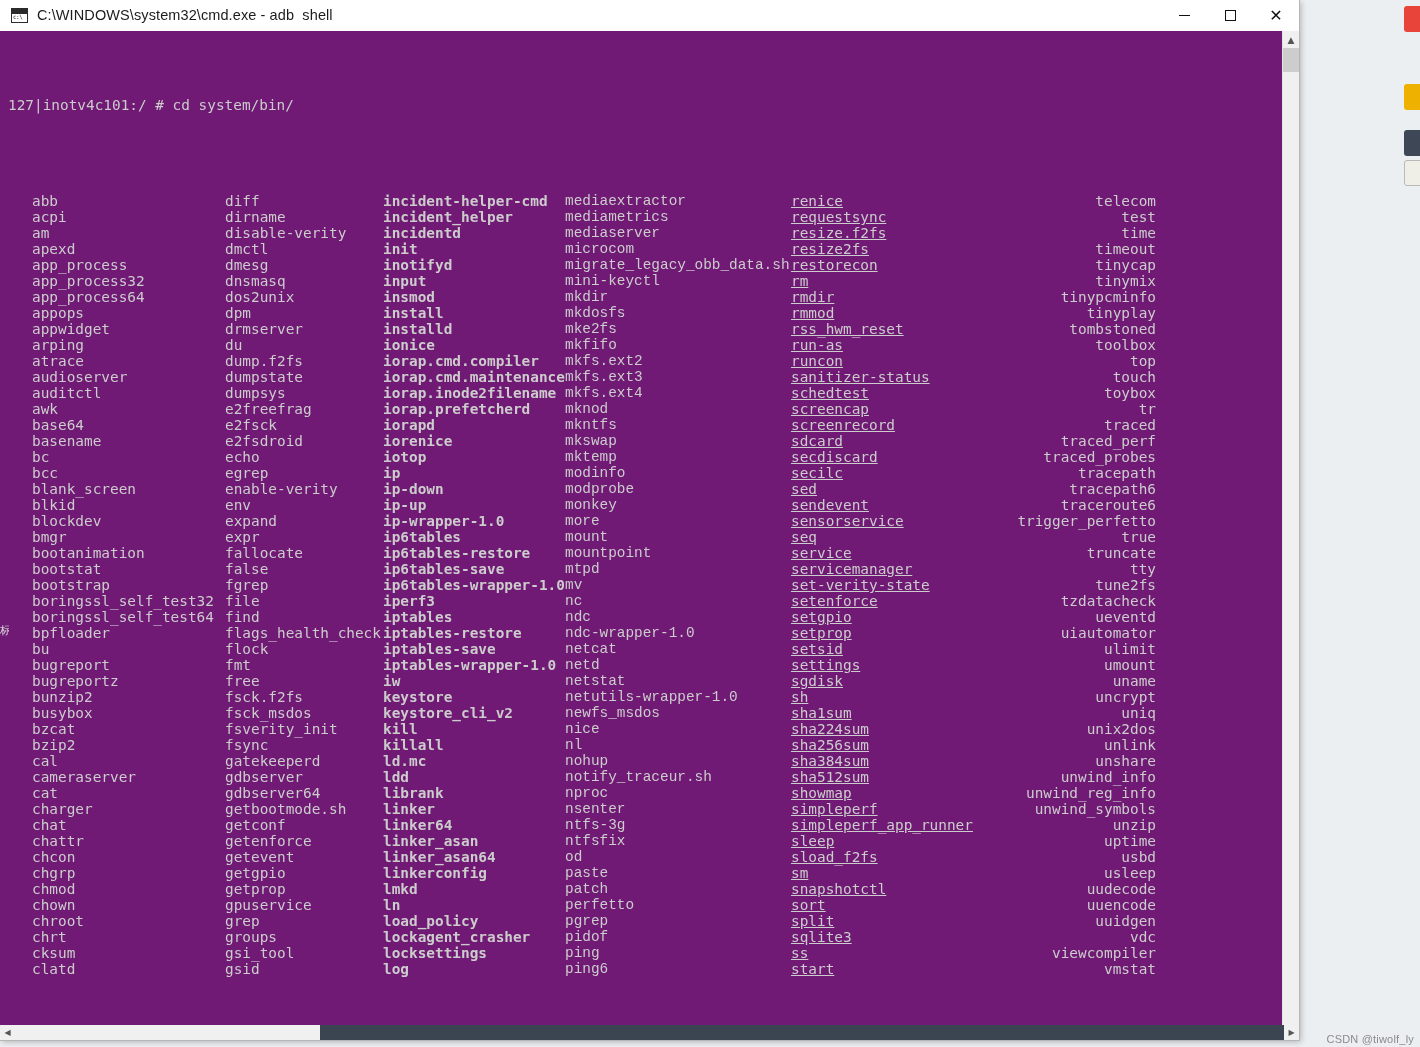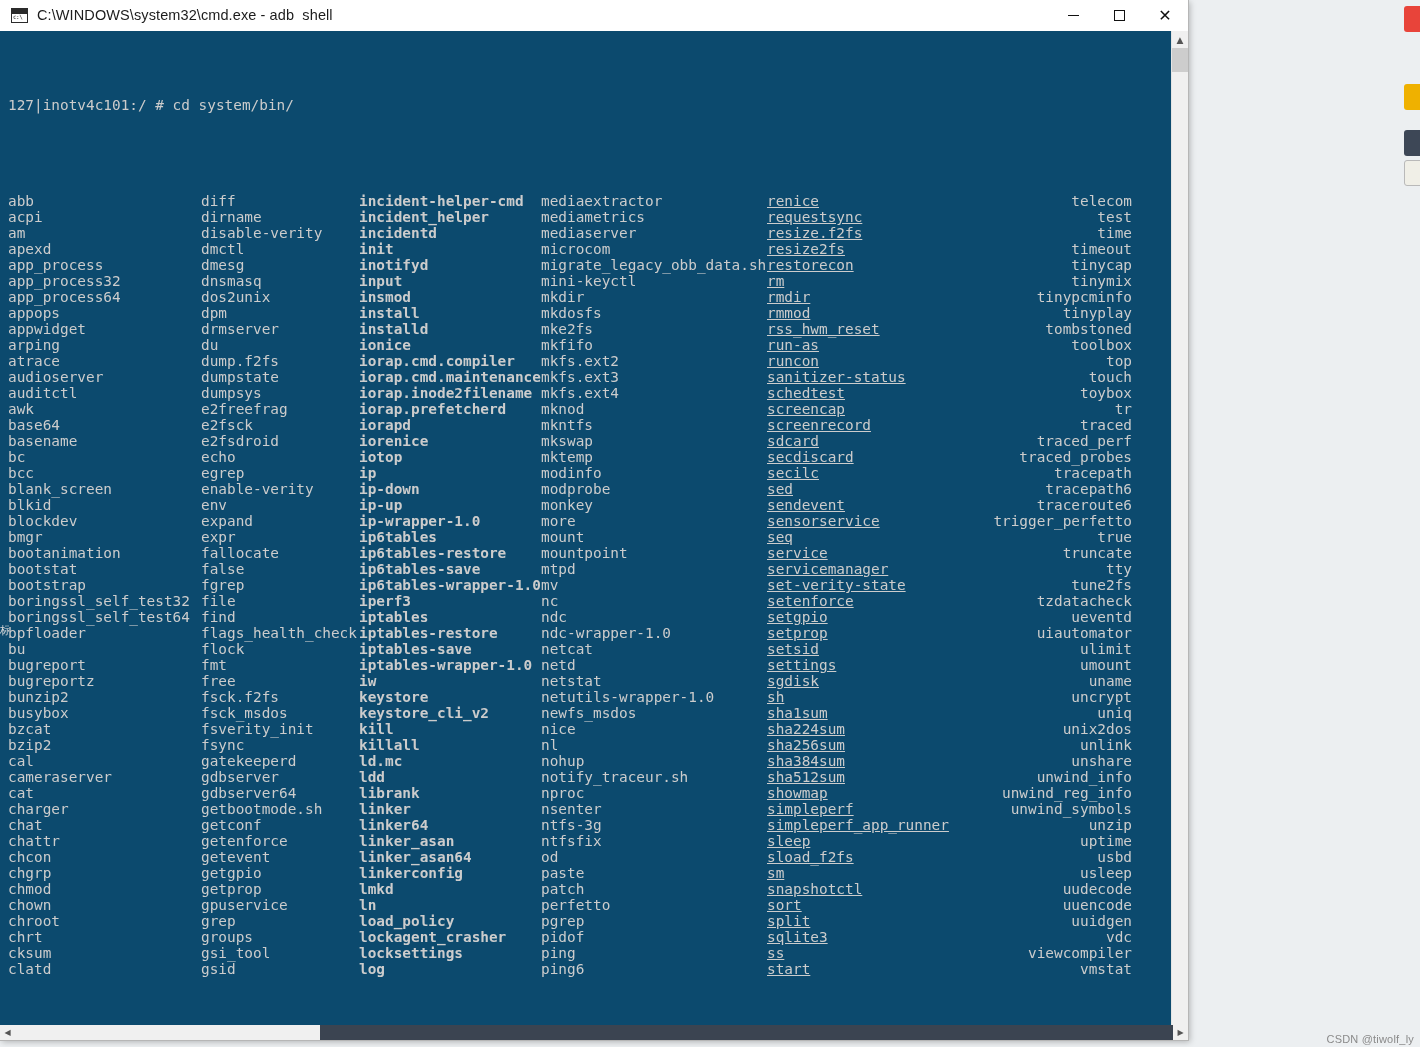--- a/index.html
+++ b/index.html
@@ -24,21 +24,21 @@
   #desk-ico-2 .desk-ico-box { background: #efb100; }
   #desk-ico-3 { top: 130px; }
   #desk-ico-3 .desk-ico-box { background: #3d4756; }
   #desk-ico-4 { top: 160px; }
   #desk-ico-4 .desk-ico-box { background: #f0efe7; border: 1px solid #b9b9b9; }
 
   
   #console-window {
     position: absolute;
     left: 0; top: 0;
-    width: 1188px; height: 1040px;
+    width: 1299px; height: 1040px;
     background: #ffffff;
     box-shadow: 0 0 0 1px #b6b6b6, 2px 2px 6px rgba(0,0,0,0.25);
     display: flex; flex-direction: column;
     overflow: hidden;
   }
 
   
   #titlebar {
     height: 31px;
     background: #ffffff;
@@ -93,21 +93,21 @@
     flex: 1 1 auto;
     display: flex;
     background: #0c0c0c;
     min-height: 0;
     position: relative;
   }
 
   
   #terminal {
     flex: 1 1 auto;
-    background: #0c4a6e;
+    background: #701a75;
     color: #cccccc;
     font-family: "DejaVu Sans Mono", monospace;
     font-size: 14.4px;
     line-height: 16px;
     padding: 2px 0 0 8px;
     overflow: hidden;
     position: relative;
     white-space: pre;
   }
   .term-line { height: 16px; }
@@ -115,24 +115,24 @@
 
   #listing {
     display: flex;
     align-items: flex-start;
   }
   .list-col {
     white-space: pre;
     flex: 0 0 auto;
   }
   
-  .list-col.c0 { width: 193px; }
+  .list-col.c0 { width: 193px; margin-left: 24px; }
   .list-col.c1 { width: 158px; }
   .list-col.c2 { width: 182px; font-weight: bold; }
-  .list-col.c3 { width: 226px; }
+  .list-col.c3 { width: 226px; font-family: Liberation Mono, monospace; }
   .list-col.c4 { width: 185px; text-decoration: underline; }
   .list-col.c5 { width: 180px; text-align: right; }
 
   
   #vscroll {
     flex: 0 0 auto;
     width: 17px;
     background: #f0f0f0;
     border-left: 1px solid #e4e4e4;
     display: flex; flex-direction: column;

